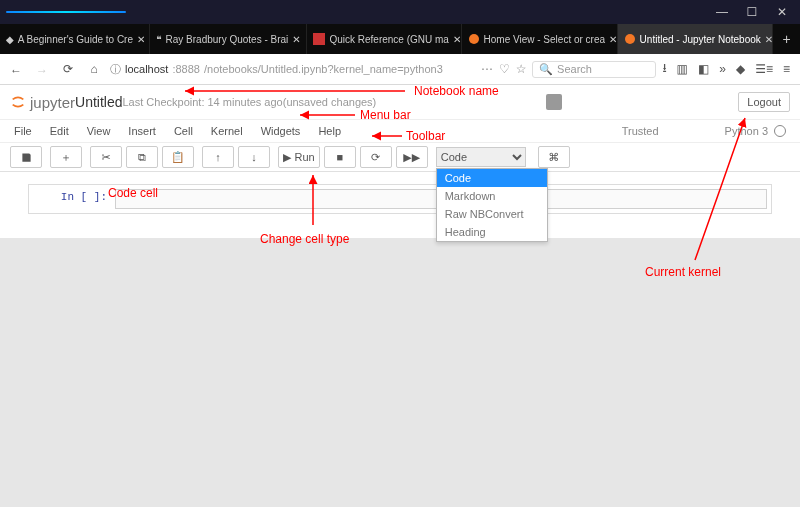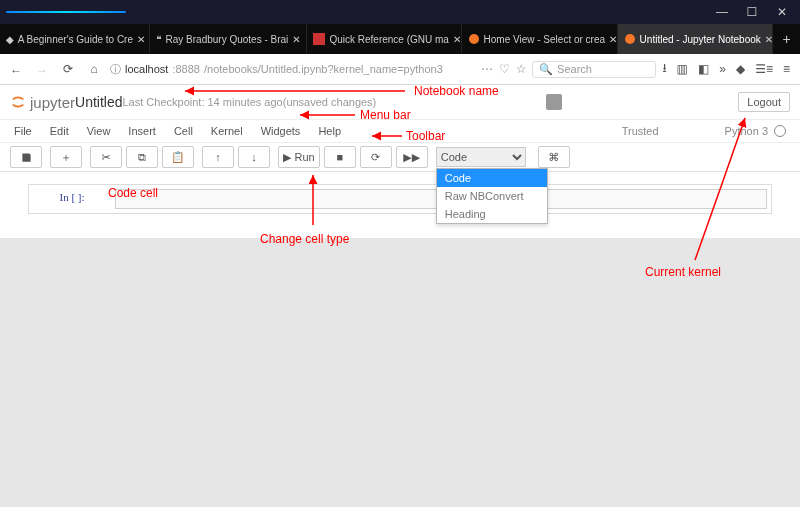--- a/index.html
+++ b/index.html
@@ -38,21 +38,21 @@
 .tbtn{border:1px solid #ccc;border-radius:2px;height:20px;min-width:22px;display:flex;align-items:center;justify-content:center;font-size:11px;color:#555;background:#fff;padding:0 4px}
 .tbtn.group-end{margin-right:4px}
 .tbtn svg{width:11px;height:11px;fill:#555}
 .celltype{position:relative}
 .celltype select{height:20px;border:1px solid #ccc;font-size:11px;color:#555;width:90px}
 .dropdown{position:absolute;top:21px;left:0;width:110px;background:#fff;border:1px solid #b8b8b8;box-shadow:0 2px 4px rgba(0,0,0,.15);z-index:50}
 .dropdown div{padding:3px 8px;font-size:11px;color:#777}
 .dropdown div.sel{background:#1e90ff;color:#fff}
 .content{background:#fff;margin:0;padding:12px 0 24px 0;position:relative}
 .cellrow{margin:0 28px;border:1px solid #dcdcdc;display:flex;align-items:stretch}
-.prompt{width:70px;text-align:center;padding:6px 8px;color:#303f9f;font-family:Liberation Serif, serif;font-size:11px}
+.prompt{width:70px;text-align:right;padding:6px 8px;color:#303f9f;font-family:Liberation Mono, monospace;font-size:11px}
 .cellinput{flex:1;border:1px solid #d0d0d0;margin:4px 4px 4px 0;min-height:18px;background:#fafafa}
 .page{background:#e6e6e6;height:calc(507px - 24px - 30px - 30px);overflow:hidden;position:relative}
 .overlay{position:absolute;left:0;top:0;width:800px;height:507px;pointer-events:none}
 .anno{position:absolute;color:#ff0000;font-size:12px;font-family:Arial}
 .overlay svg{position:absolute;left:0;top:0}
 </style>
 </head>
 <body>
 
 <div class="titlebar">
@@ -189,20 +189,21 @@
       </div>
     <div class="tbtn">■</div>
     <div class="tbtn">⟳</div>
     <div class="tbtn group-end">▶▶</div>
     <div class="celltype">
       <select>
         <option>Code</option>
       </select>
       <div class="dropdown">
         <div class="sel">Code</div>
+        <div>Markdown</div>
         <div>Raw NBConvert</div>
         <div>Heading</div>
       </div>
     </div>
     <div class="tbtn group-end" style="margin-left:8px">⌘</div>
   </div>
 
   <div class="content">
     <div class="cellrow">
       <div class="prompt">In [ ]:</div>

